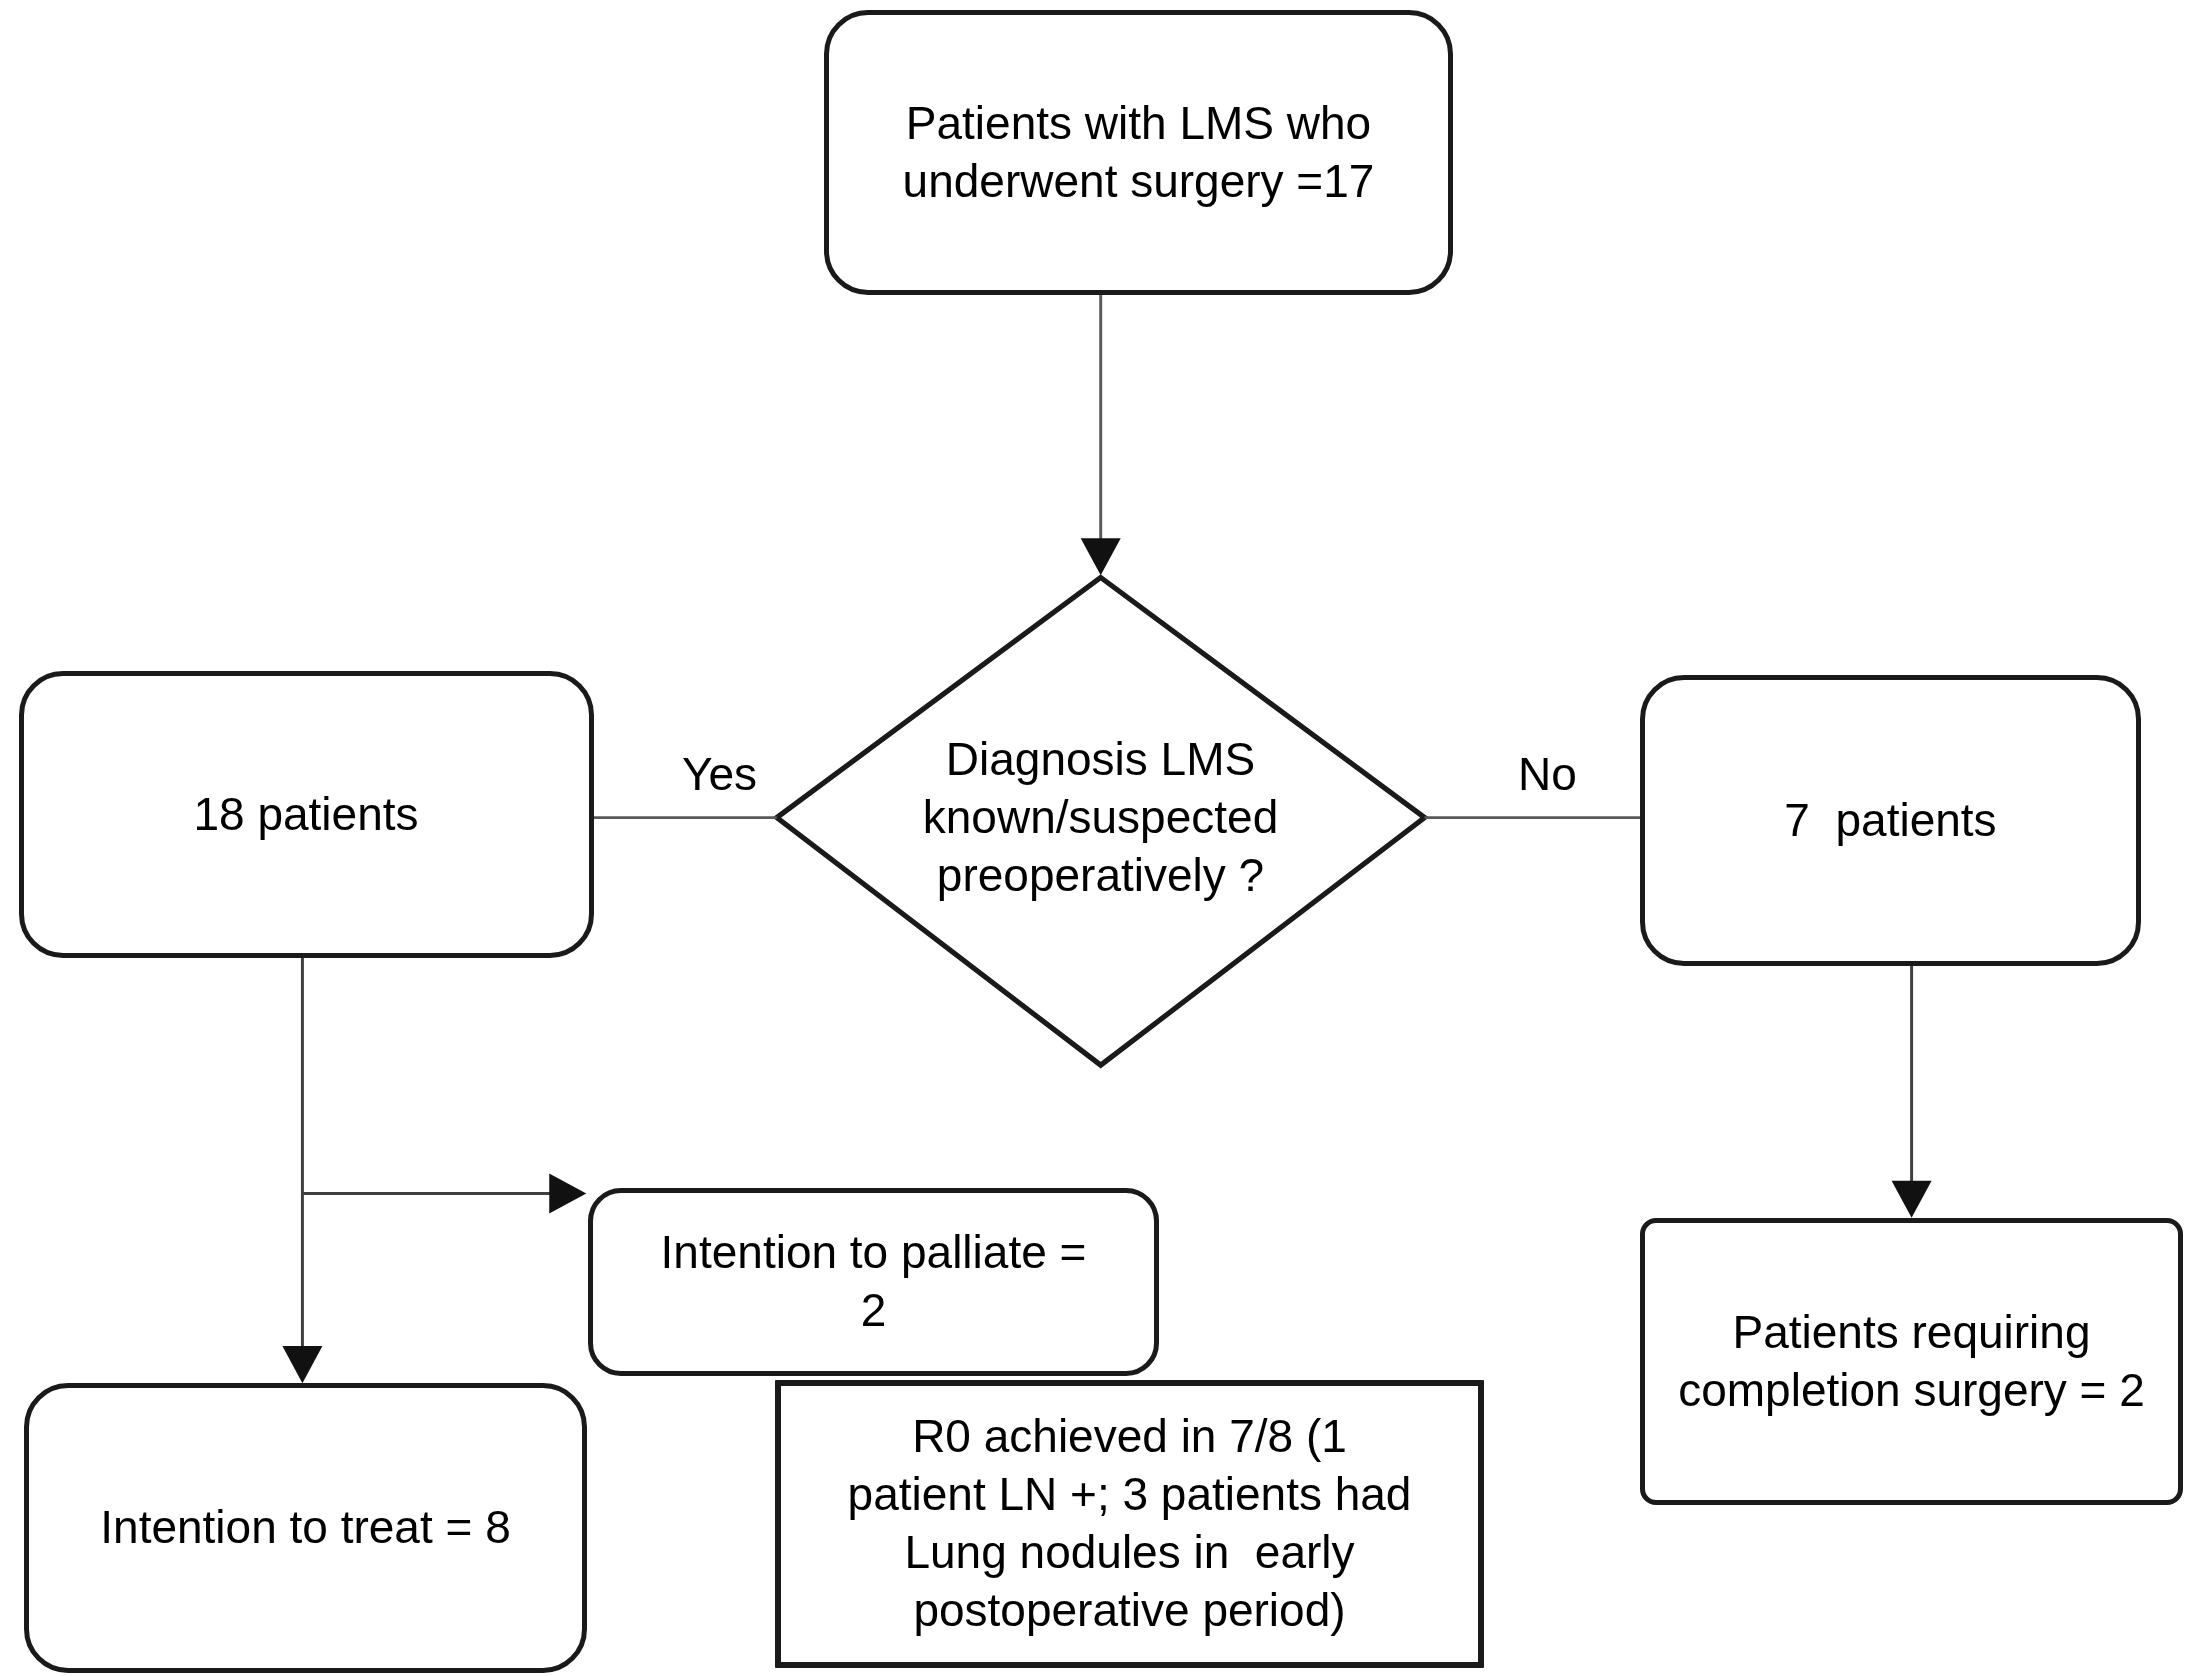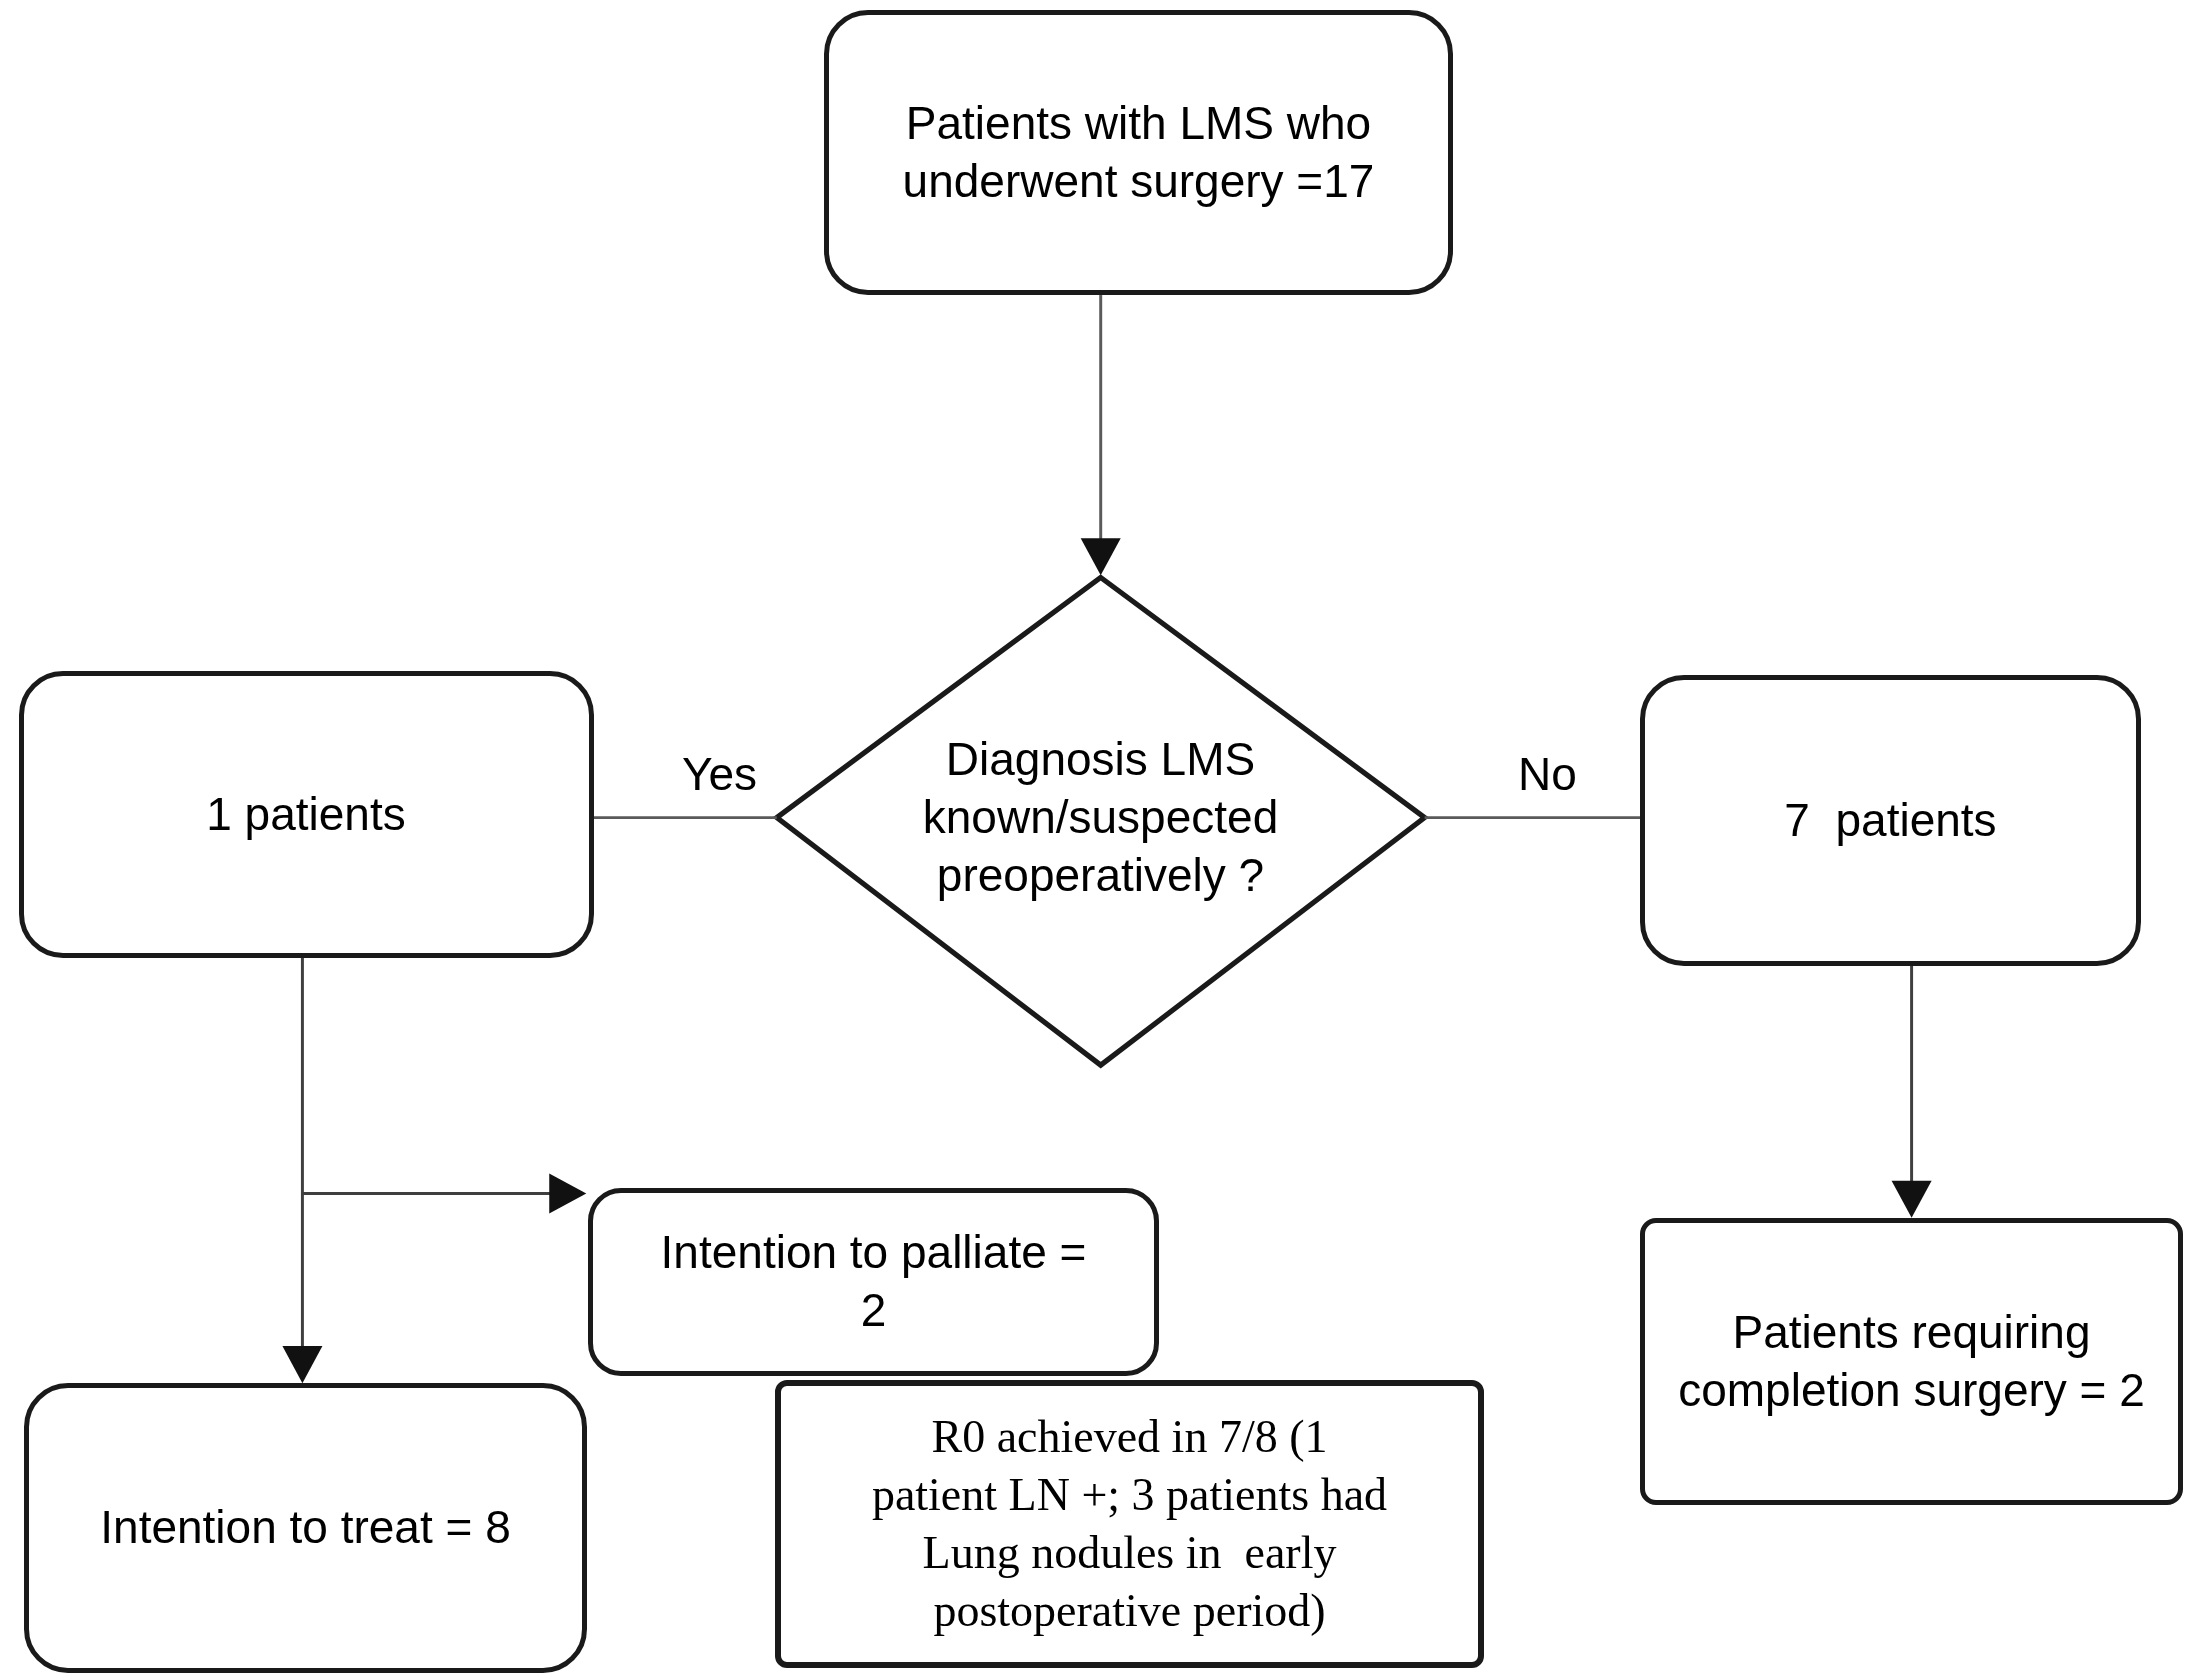--- a/index.html
+++ b/index.html
@@ -36,23 +36,22 @@
     text-align: center;
     font-size: 46px;
     line-height: 1.26;
     white-space: pre-wrap;
     z-index: 2;
   }
   .node.small-radius {
     border-radius: 33px;
   }
   .node.sharp {
-    border-radius: 12px;
+    border-radius: 1px;
     border-width: 6.7px;
-    font-family: Liberation Serif, serif;
   }
   .floating-text {
     position: absolute;
     display: flex;
     align-items: center;
     justify-content: center;
     text-align: center;
     font-size: 46px;
     line-height: 1.26;
     white-space: pre-wrap;
@@ -107,21 +106,21 @@
   </div>
 
   <div class="edge-label" style="left:638px; top:743px; width:163px; height:61px;">
     <span>Yes</span>
   </div>
   <div class="edge-label" style="left:1466px; top:743px; width:163px; height:61px;">
     <span>No</span>
   </div>
 
   <div class="node" style="left:18.5px; top:671px; width:575px; height:287px;">
-    <span>1 patients</span>
+    <span>18 patients</span>
   </div>
 
   <div class="node" style="left:1640px; top:675px; width:501px; height:291px;">
     <span>7  patients</span>
   </div>
 
   <div class="node small-radius" style="left:588px; top:1144px; width:571px; height:188px;margin-top:44px;">
     <span>Intention to palliate =
 2</span>
   </div>

